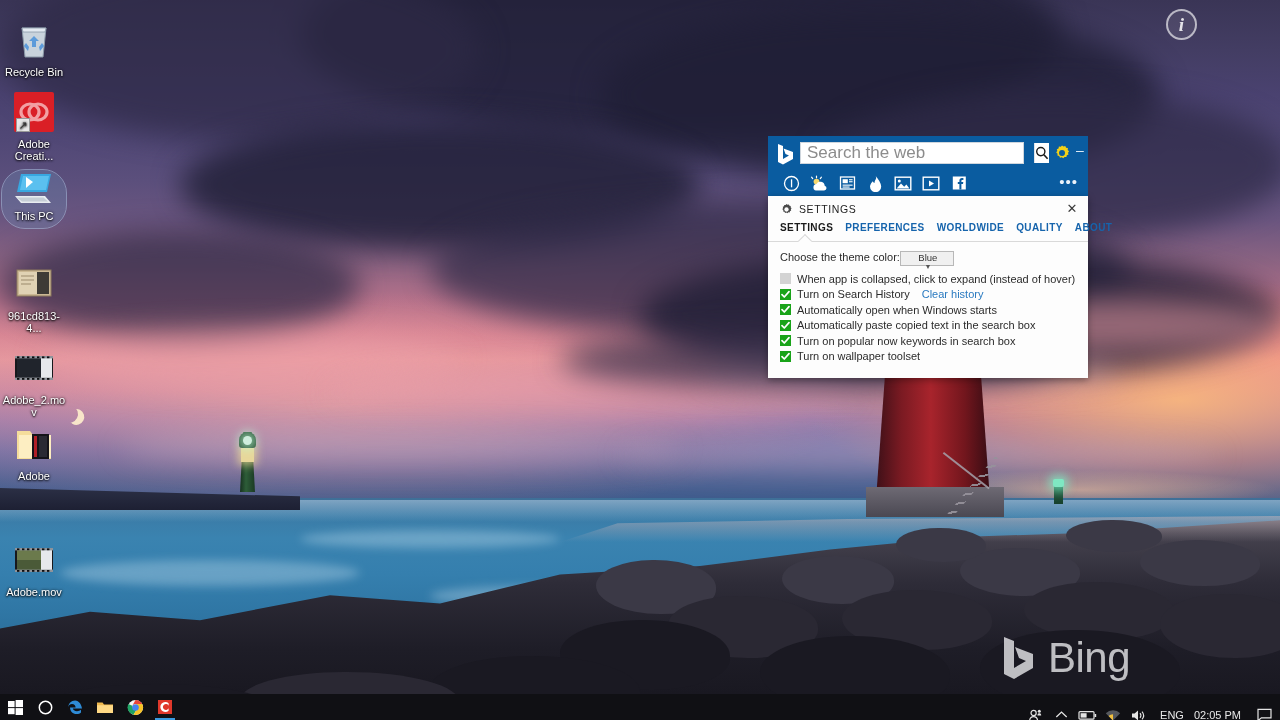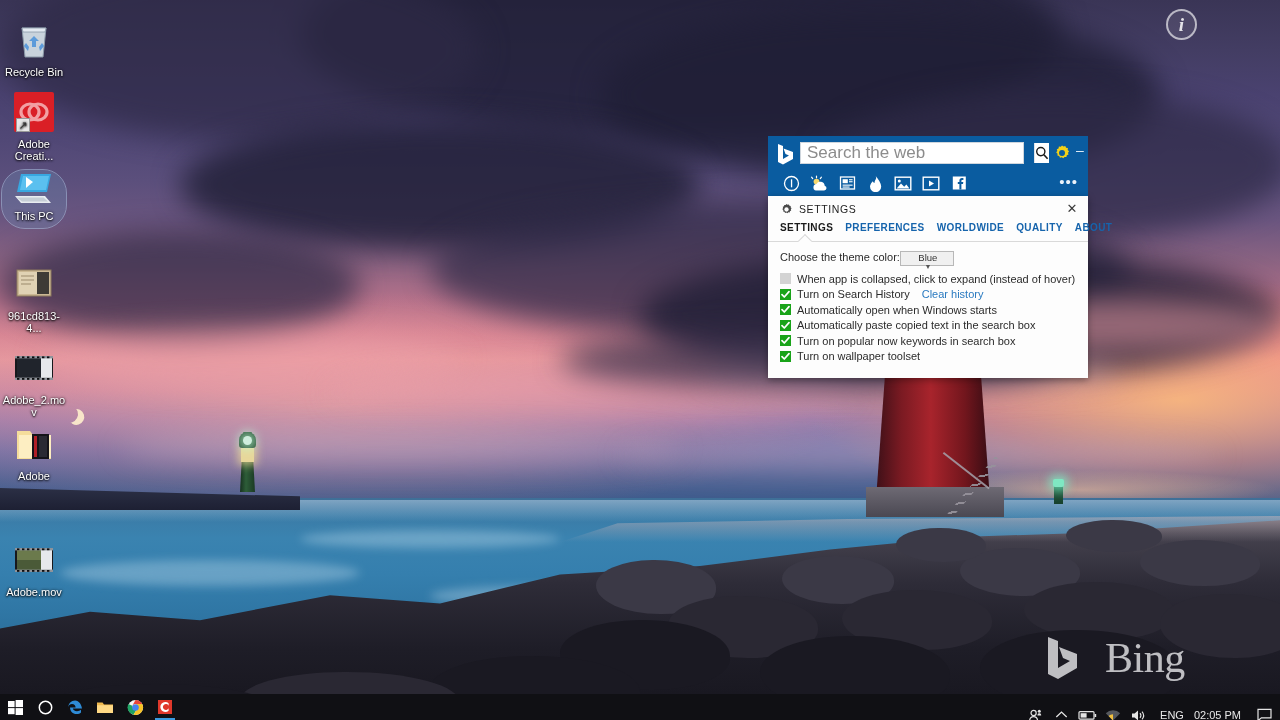--- a/index.html
+++ b/index.html
@@ -152,23 +152,23 @@
     position: absolute; left: 1166px; top: 9px; width: 31px; height: 31px;
     border-radius: 50%; border: 2px solid rgba(255,255,255,.62);
     color: rgba(255,255,255,.85); font-family: "Liberation Serif", serif;
     font-size: 19px; font-style: italic; font-weight: bold;
     display: flex; align-items: center; justify-content: center;
     background: rgba(255,255,255,.08);
   }
 
   
   #bingMark {
-    position: absolute; left: 1046px; top: 634px;
-    display: flex; align-items: center; gap: 25px;
-    opacity: .82; pointer-events: none; font-family: Liberation Serif, serif;
+    position: absolute; left: 1002px; top: 634px;
+    display: flex; align-items: center; gap: 12px;
+    opacity: .82; pointer-events: none;
   }
   #bingMark .bwLogo { width: 34px; height: 46px; }
   #bingMark .bwText { font-size: 42px; color: #e3e3e6; letter-spacing: -.5px; }
 
   
   #bingBar {
     position: absolute; left: 768px; top: 136px; width: 320px; height: 60px;
     background: #0a5ca0;
   }
   #bbRow1 { position: relative; height: 34px; }

